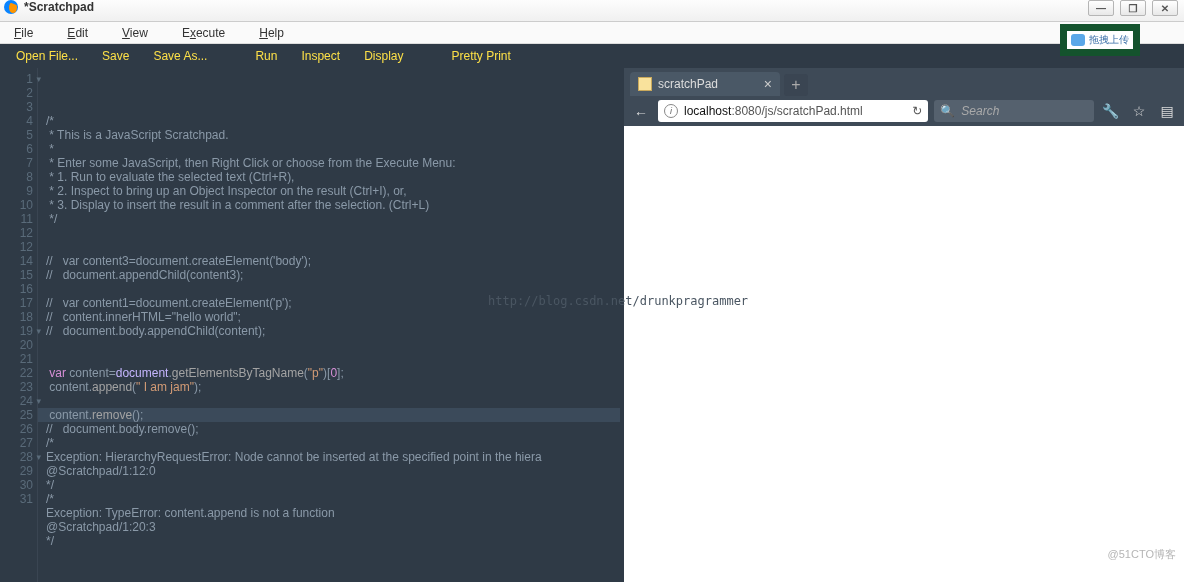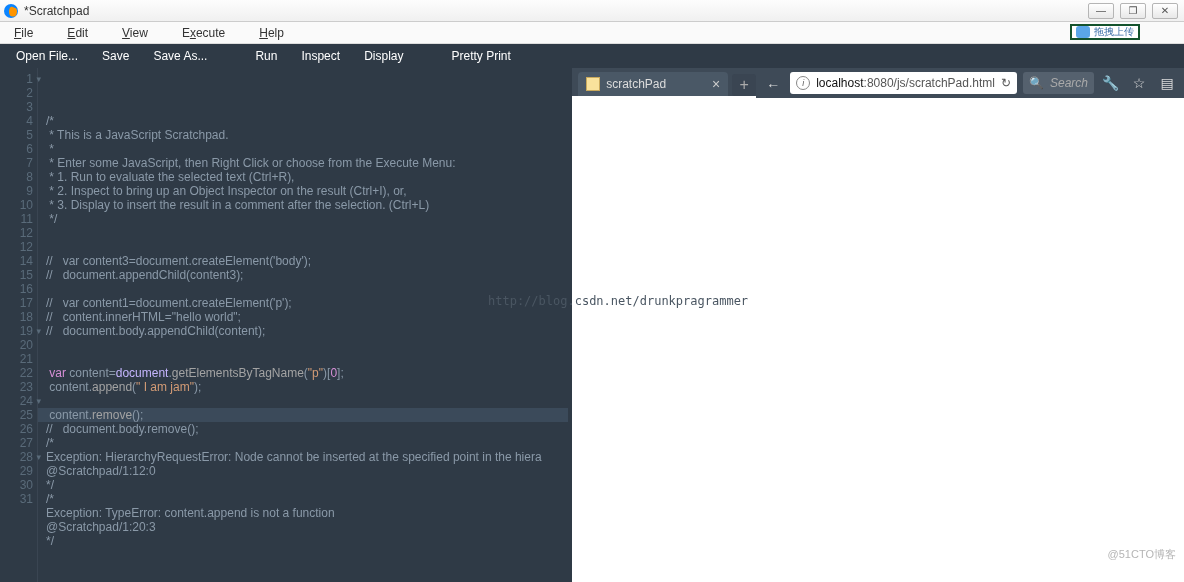--- a/index.html
+++ b/index.html
@@ -1,44 +1,44 @@
 <!DOCTYPE html>
 <html><head>
 <meta charset="utf-8">
 <style>
 * { margin:0; padding:0; box-sizing:border-box; font-family:"Segoe UI",Tahoma,sans-serif; }
 body { width:1184px; height:582px; overflow:hidden; background:#2f3a46; position:relative; }
-.titlebar { height:22px; background:linear-gradient(#fdfdfd,#f0f0f0); border-bottom:1px solid #ccc; display:flex; align-items:center; padding:0 4px; font-size:12px; color:#333; }
+.titlebar { height:22px; background:linear-gradient(#fdfdfd,#f0f0f0); border-bottom:1px solid #ccc; display:flex; align-items:flex-start; padding:0 4px; font-size:12px; color:#333;font-weight:bold; }
 .titlebar .ff-icon { width:14px; height:14px; background:#0a84ff; border-radius:50%; margin-right:6px; position:relative; }
 .titlebar .ff-icon::after { content:""; position:absolute; inset:2px 1px 1px 5px; border-radius:50%; background:#ff9500; clip-path:polygon(0 0,100% 30%,100% 100%,0 100%); }
 .titlebar .spacer { flex:1; }
 .win-btns { display:flex; gap:6px; margin-right:2px; }
 .win-btn { width:26px; height:16px; border:1px solid #b5b5b5; background:linear-gradient(#fff,#e8e8e8); border-radius:2px; display:flex; align-items:center; justify-content:center; font-size:10px; color:#555; cursor:pointer; }
 .menubar { height:22px; background:#fafafa; border-bottom:1px solid #ddd; display:flex; align-items:center; padding:0 6px; font-size:12px; color:#333; gap:18px; position:relative; }
 .menubar .menu-item { padding:2px 8px; cursor:pointer; }
 .menubar .menu-item u { text-decoration:underline; }
-.upload-tag { position:absolute; right:44px; top:2px; height:16px; background:#fff; border:2px solid #14532d; display:flex; align-items:center; font-size:10px; color:#3a6fa8; padding:0 4px; }
+.upload-tag { position:absolute; right:44px; top:2px; height:32px; background:#fff; border:7px solid #14532d; display:flex; align-items:center; font-size:10px; color:#3a6fa8; padding:0 4px; }
 .upload-tag .cloud { width:14px; height:12px; background:#5aa7e8; border-radius:3px; margin-right:4px; }
-.toolbar { height:24px; background:#2f3a46; display:flex; align-items:center; font-size:12px; color:#ffffff; padding:0 4px; gap:0; }
+.toolbar { height:24px; background:#2f3a46; display:flex; align-items:center; font-size:12px; color:#fde047; padding:0 4px; gap:0; }
 .toolbar .tool-item { padding:4px 12px; cursor:pointer; border-right:0px solid #3a4552; }
 .split { display:flex; height:calc(582px - 22px - 22px - 24px); }
 .editor-pane { width:624px; display:flex; background:#2f3a46; font-family:Consolas,monospace; font-size:12px; line-height:14px; }
 .gutter { width:38px; background:#2f3a46; color:#5a6b7a; text-align:right; padding:4px 4px 0 0; border-right:1px solid #3a4552; }
 .gutter div { height:14px; position:relative; }
 .gutter .marker::after { content:"▾"; color:#5a6b7a; position:absolute; right:-8px; font-size:9px; }
 .code { flex:1; padding:4px 4px 0 8px; color:#8a99a8; white-space:pre; position:relative; }
 .code div { height:14px; }
 .code .hl { background:#3b4a5a; margin-left:-8px; padding-left:8px; }
 .kw { color:#d68fd6; }
 .str { color:#d39b75; }
 .ident { color:#c4b5fd; }
 .meth { color:#a3a3a3; }
 .num { color:#d68fd6; }
 .watermark { position:absolute; top:226px; left:450px; color:#4a5662; font-size:12px; font-family:Consolas,monospace; }
-.browser-pane { flex:1; background:#fff; display:flex; flex-direction:row; }
+.browser-pane { flex:1; background:#fff; display:flex; flex-direction:column; }
 .tab-strip { height:28px; background:#3e4a57; display:flex; align-items:flex-end; padding-left:6px; }
 .tab { height:24px; background:#4a5866; border-radius:4px 4px 0 0; display:flex; align-items:center; padding:0 8px; font-size:12px; color:#ddd; gap:6px; min-width:150px; }
 .tab .favicon { width:14px; height:14px; background:#f9e29c; border:1px solid #c9a95c; }
 .tab .close { margin-left:auto; cursor:pointer; color:#ccc; font-size:14px; }
 .newtab { width:24px; height:22px; background:#3a4552; display:flex; align-items:center; justify-content:center; color:#aaa; margin-left:4px; border-radius:3px; cursor:pointer; }
 .nav-bar { height:30px; background:#3e4a57; display:flex; align-items:center; padding:0 6px; gap:6px; }
 .nav-btn { width:22px; height:22px; display:flex; align-items:center; justify-content:center; color:#ddd; cursor:pointer; font-size:14px; }
 .url-box { flex:1.4; height:22px; background:#fff; border-radius:3px; display:flex; align-items:center; padding:0 6px; font-size:12px; color:#555; gap:6px; }
 .url-box .info-icon { width:14px; height:14px; border:1px solid #888; border-radius:50%; display:flex; align-items:center; justify-content:center; font-size:9px; font-style:italic; color:#666; }
 .url-box .host { color:#111; }

